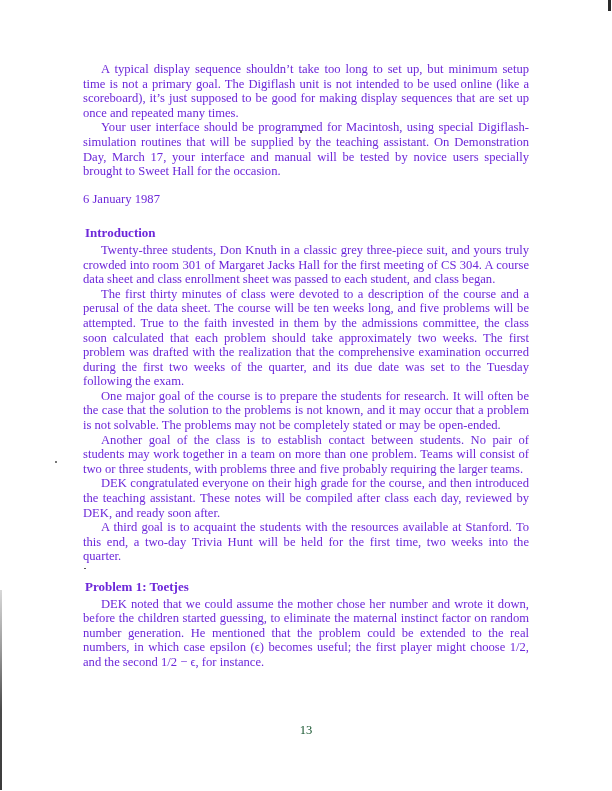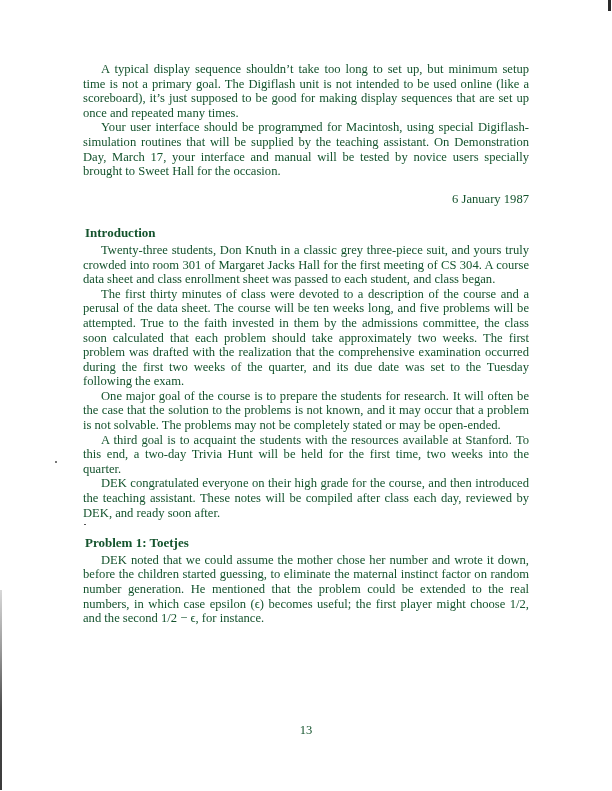--- a/index.html
+++ b/index.html
@@ -35,28 +35,27 @@
     }
     .text-col {
       position: absolute;
       left: 83px;
       top: 62px;
       width: 446px;
       font-family: "Liberation Serif", "DejaVu Serif", serif;
       font-size: 12.6px;
       line-height: 14.6px;
       text-align: justify;
-      color: #14532d;
+      color: #6d28d9;
     }
     .para {
       margin: 0;
       text-indent: 18px;
     }
     .date-line {
-      text-align: right;
       margin-top: 13px;
       margin-bottom: 20px;
     }
     .section-heading {
       font-weight: bold;
       margin: 2px;
       text-indent: 0;
       font-size: 13px;
     }
     .stray-dot {
@@ -103,22 +102,23 @@
   <div class="text-col">
     <p class="para">A typical display sequence shouldn’t take too long to set up, but minimum setup time is not a primary goal. The Digiflash unit is not intended to be used online (like a scoreboard), it’s just supposed to be good for making display sequences that are set up once and repeated many times.</p>
     <p class="para">Your user interface should be programmed for Macintosh, using special Digiflash-simulation routines that will be supplied by the teaching assistant. On Demonstration Day, March 17, your interface and manual will be tested by novice users specially brought to Sweet Hall for the occasion.</p>
 
     <div class="date-line">6 January 1987</div>
 
     <h2 class="section-heading">Introduction</h2>
     <p class="para">Twenty-three students, Don Knuth in a classic grey three-piece suit, and yours truly crowded into room 301 of Margaret Jacks Hall for the first meeting of CS 304. A course data sheet and class enrollment sheet was passed to each student, and class began.</p>
     <p class="para">The first thirty minutes of class were devoted to a description of the course and a perusal of the data sheet. The course will be ten weeks long, and five problems will be attempted. True to the faith invested in them by the admissions committee, the class soon calculated that each problem should take approximately two weeks. The first problem was drafted with the realization that the comprehensive examination occurred during the first two weeks of the quarter, and its due date was set to the Tuesday following the exam.</p>
     <p class="para">One major goal of the course is to prepare the students for research. It will often be the case that the solution to the problems is not known, and it may occur that a problem is not solvable. The problems may not be completely stated or may be open-ended.</p>
+    <p class="para">Another goal of the class is to establish contact between students. No pair of students may work together in a team on more than one problem. Teams will consist of two or three students, with problems three and five probably requiring the larger teams.</p>
+    <p class="para">DEK congratulated everyone on their high grade for the course, and then introduced the teaching assistant. These notes will be compiled after class each day, reviewed by DEK, and ready soon after.</p>
     <p class="para">A third goal is to acquaint the students with the resources available at Stanford. To this end, a two-day Trivia Hunt will be held for the first time, two weeks into the quarter.</p>
-    <p class="para">DEK congratulated everyone on their high grade for the course, and then introduced the teaching assistant. These notes will be compiled after class each day, reviewed by DEK, and ready soon after.</p>
 
     <div class="stray-dot">
         <span></span>
       </div>
 
     <h2 class="section-heading">Problem 1: Toetjes</h2>
     <p class="para">DEK noted that we could assume the mother chose her number and wrote it down, before the children started guessing, to eliminate the maternal instinct factor on random number generation. He mentioned that the problem could be extended to the real numbers, in which case epsilon (ϵ) becomes useful; the first player might choose 1/2, and the second 1/2 − ϵ, for instance.</p>
   </div>
 
   <div class="page-number">13</div>

